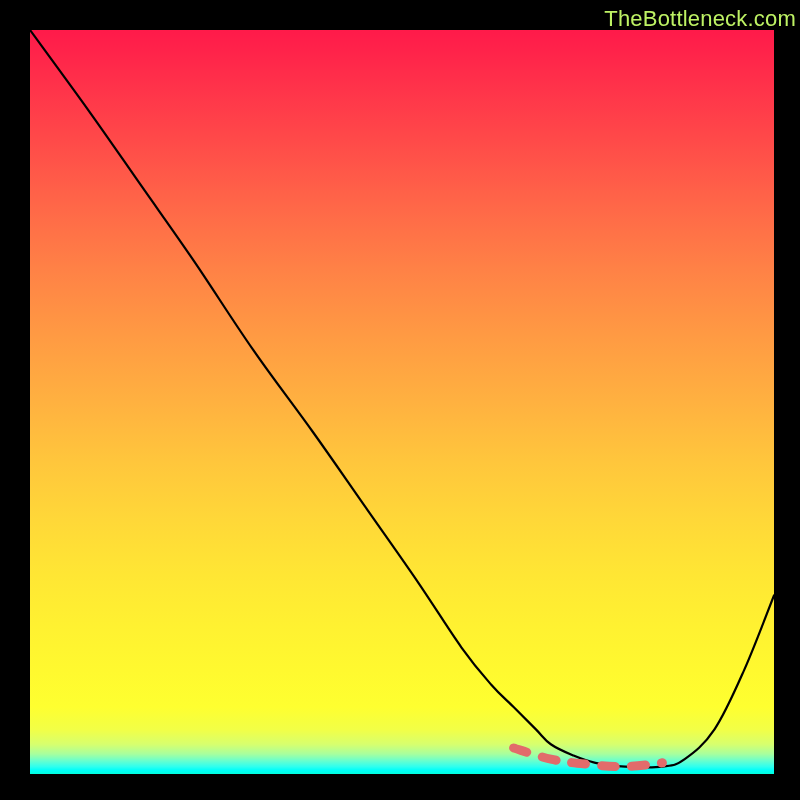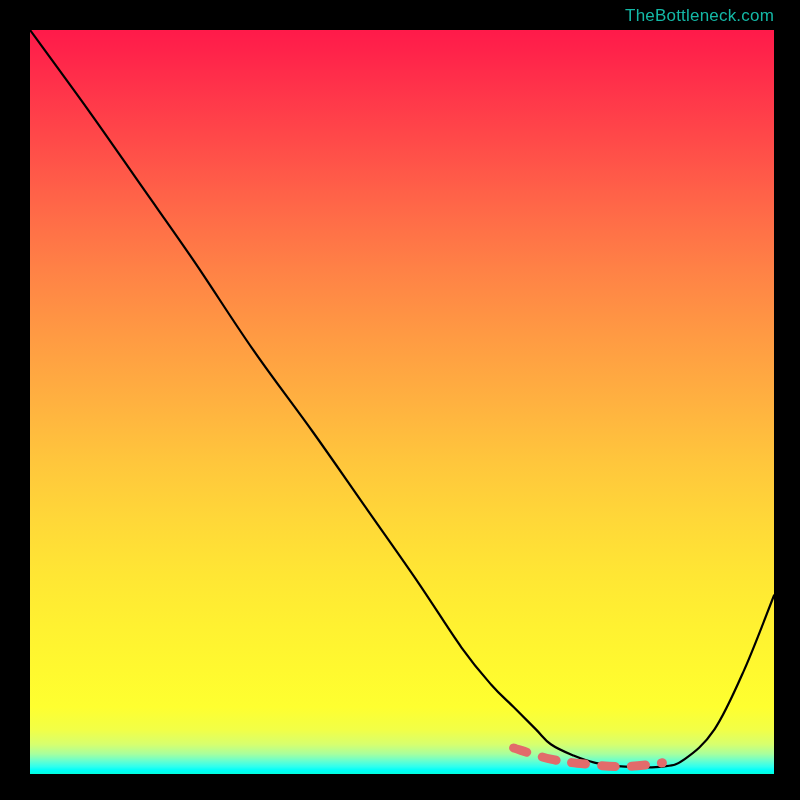--- a/index.html
+++ b/index.html
@@ -7,23 +7,23 @@
     width: 800px;
     height: 800px;
     background: #000;
     position: relative;
     overflow: hidden;
     font-family: Arial, sans-serif;
   }
   .watermark {
     position: absolute;
     top: 6px;
-    right: 26px;
-    color: #14b8a6;
-    font-size: 17px;
+    right: 4px;
+    color: #bef264;
+    font-size: 22px;
     font-weight: 500;
     z-index: 10;
     letter-spacing: 0.2px;
   }
   .plot-area {
     position: absolute;
     left: 30px;
     top: 30px;
     width: 744px;
     height: 744px;

